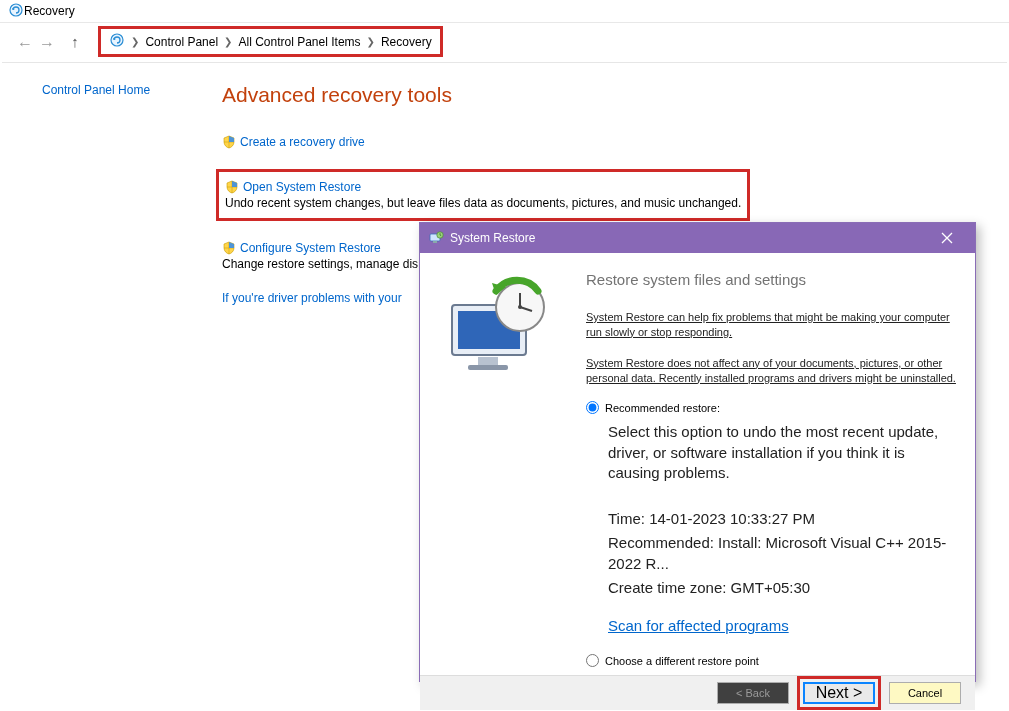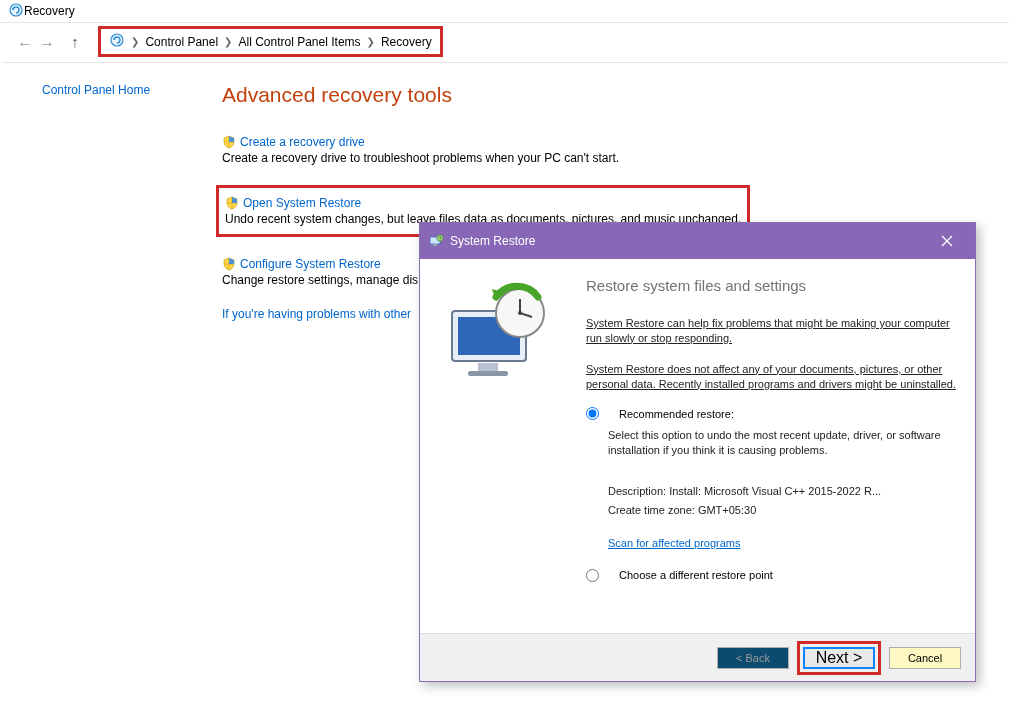--- a/index.html
+++ b/index.html
@@ -76,21 +76,21 @@
     top: 222px;
     width: 557px;
     height: 460px;
     background: #fff;
     border: 1px solid #8a6db6;
     box-shadow: 4px 4px 10px rgba(0,0,0,0.25);
     display: flex;
     flex-direction: column;
   }
   .dlg-title {
-    height: 36px;
+    height: 42px;
     background: #8868b6;
     color: #fff;
     display: flex;
     align-items: center;
     padding: 0 8px;
     font-size: 12px;
   }
   .dlg-title .spacer { flex: 1; }
   .dlg-close {
     width: 40px; height: 30px; display: flex; align-items: center; justify-content: center;
@@ -98,41 +98,41 @@
   }
   .dlg-body {
     flex: 1;
     display: flex;
     padding: 18px 18px 0 18px;
   }
   .dlg-illustration { width: 140px; }
   .dlg-text { flex: 1; padding-left: 8px; }
   .dlg-h { font-size: 15px; color: #737373; font-weight: 400; margin-bottom: 22px; }
   .dlg-p { font-size: 11px; color: #222; line-height: 1.35; margin-bottom: 16px; text-decoration: underline; }
-  .radio-row { display: flex; align-items: center; gap: 20px; margin-bottom: 8px; font-size: 11px; }
+  .radio-row { display: flex; align-items: center; gap: 6px; margin-bottom: 8px; font-size: 11px; }
   .radio-row input { margin: 0; }
-  .sub-indent { margin-left: 22px; font-size: 11px; color: #222; line-height: 1.35; }
+  .sub-indent { margin-left: 22px; font-size: 15px; color: #222; line-height: 1.35; }
   .sub-indent div { margin-bottom: 4px; }
   .scan-link { color: #0066cc; cursor: pointer; text-decoration: underline; margin-top: 14px; display: inline-block; }
   .dlg-footer {
     height: 48px;
     background: #f0f0f0;
     border-top: 1px solid #ddd;
     display: flex;
     align-items: center;
     justify-content: flex-end;
     padding-right: 14px;
     gap: 8px;
   }
   .btn {
     width: 72px; height: 22px; font-size: 11px;
     display: inline-flex; align-items: center; justify-content: center;
     background: #fef9c3; border: 1px solid #adadad; cursor: pointer;
   }
-  .btn[disabled] { color: #9a9a9a; background: #0c4a6e; cursor: default; }
+  .btn[disabled] { color: #9a9a9a; background: #404040; cursor: default; }
   .btn-next-wrap {
     border: 3px solid #cf2a28;
     padding: 3px;
   }
   .btn-next {
     width: 72px; height: 22px; font-size: 16px;
     display: inline-flex; align-items: center; justify-content: center;
     background: #e9e9e9;
     border: 2px solid #0a84ff;
     cursor: pointer;
@@ -188,21 +188,20 @@
         <span class="shield-icon">
           <svg width="14" height="14" viewBox="0 0 14 14">
               <path d="M7 1 L12 3 V7 C12 10 9.5 12.5 7 13 C4.5 12.5 2 10 2 7 V3 Z" fill="#ffd54a" stroke="#c79a00" stroke-width="0.6"></path>
               <path d="M7 1 L7 13" stroke="#c79a00" stroke-width="0.5"></path>
               <path d="M2 7 L12 7" stroke="#c79a00" stroke-width="0.5"></path>
               <path d="M7 1 L12 3 V7 L7 7 Z" fill="#3b8de6" opacity="0.9"></path>
             </svg>
         </span>
         <span class="link">Create a recovery drive</span>
       </div>
-      <div class="tool-desc">Create a recovery drive to troubleshoot problems when your PC can't start.</div>
     </div>
 
     <div class="tool-block">
       <span class="highlight-red">
         <div class="tool-link-row">
           <span class="shield-icon">
             <svg width="14" height="14" viewBox="0 0 14 14">
                 <path d="M7 1 L12 3 V7 C12 10 9.5 12.5 7 13 C4.5 12.5 2 10 2 7 V3 Z" fill="#ffd54a" stroke="#c79a00" stroke-width="0.6"></path>
                 <path d="M7 1 L7 13" stroke="#c79a00" stroke-width="0.5"></path>
                 <path d="M2 7 L12 7" stroke="#c79a00" stroke-width="0.5"></path>
@@ -224,21 +223,21 @@
               <path d="M2 7 L12 7" stroke="#c79a00" stroke-width="0.5"></path>
               <path d="M7 1 L12 3 V7 L7 7 Z" fill="#3b8de6" opacity="0.9"></path>
             </svg>
         </span>
         <span class="link">Configure System Restore</span>
       </div>
       <div class="tool-desc">Change restore settings, manage dis</div>
     </div>
 
     <div style="margin-top:18px;">
-      <span class="link">If you're having problems with other</span>
+      <span class="link">If you're driver problems with your</span>
     </div>
   </div>
 </div>
 
 <div class="dialog">
   <div class="dlg-title">
     <span style="margin-right:6px; display:inline-flex;">
       <svg width="16" height="16" viewBox="0 0 16 16">
         <rect x="2" y="4" width="10" height="7" rx="1" fill="#cfe4ff" stroke="#3b6fb5" stroke-width="0.8"></rect>
         <rect x="5" y="11" width="4" height="2" fill="#8aa"></rect>
@@ -279,21 +278,22 @@
       <div class="dlg-p">System Restore can help fix problems that might be making your computer run slowly or stop responding.</div>
       <div class="dlg-p">System Restore does not affect any of your documents, pictures, or other personal data. Recently installed programs and drivers might be uninstalled.</div>
 
       <label class="radio-row">
         <input type="radio" name="rp" checked="" style="">
         <span>Recommended restore:</span>
       </label>
       <div class="sub-indent">
         <div>Select this option to undo the most recent update, driver, or software installation if you think it is causing problems.</div>
         <div style="height:18px;"></div>
-        <div><span>Description:</span> <span>Install: Microsoft Visual C++ 2015-2022 R...</span></div>
+        <div><span>Time:</span> <span>14-01-2023 10:33:27 PM</span></div>
+        <div><span>Recommended:</span> <span>Install: Microsoft Visual C++ 2015-2022 R...</span></div>
         <div><span>Create time zone:</span> <span>GMT+05:30</span></div>
         <span class="scan-link">Scan for affected programs</span>
       </div>
 
       <label class="radio-row" style="margin-top:18px;">
         <input type="radio" name="rp" style="">
         <span>Choose a different restore point</span>
       </label>
     </div>
   </div>

